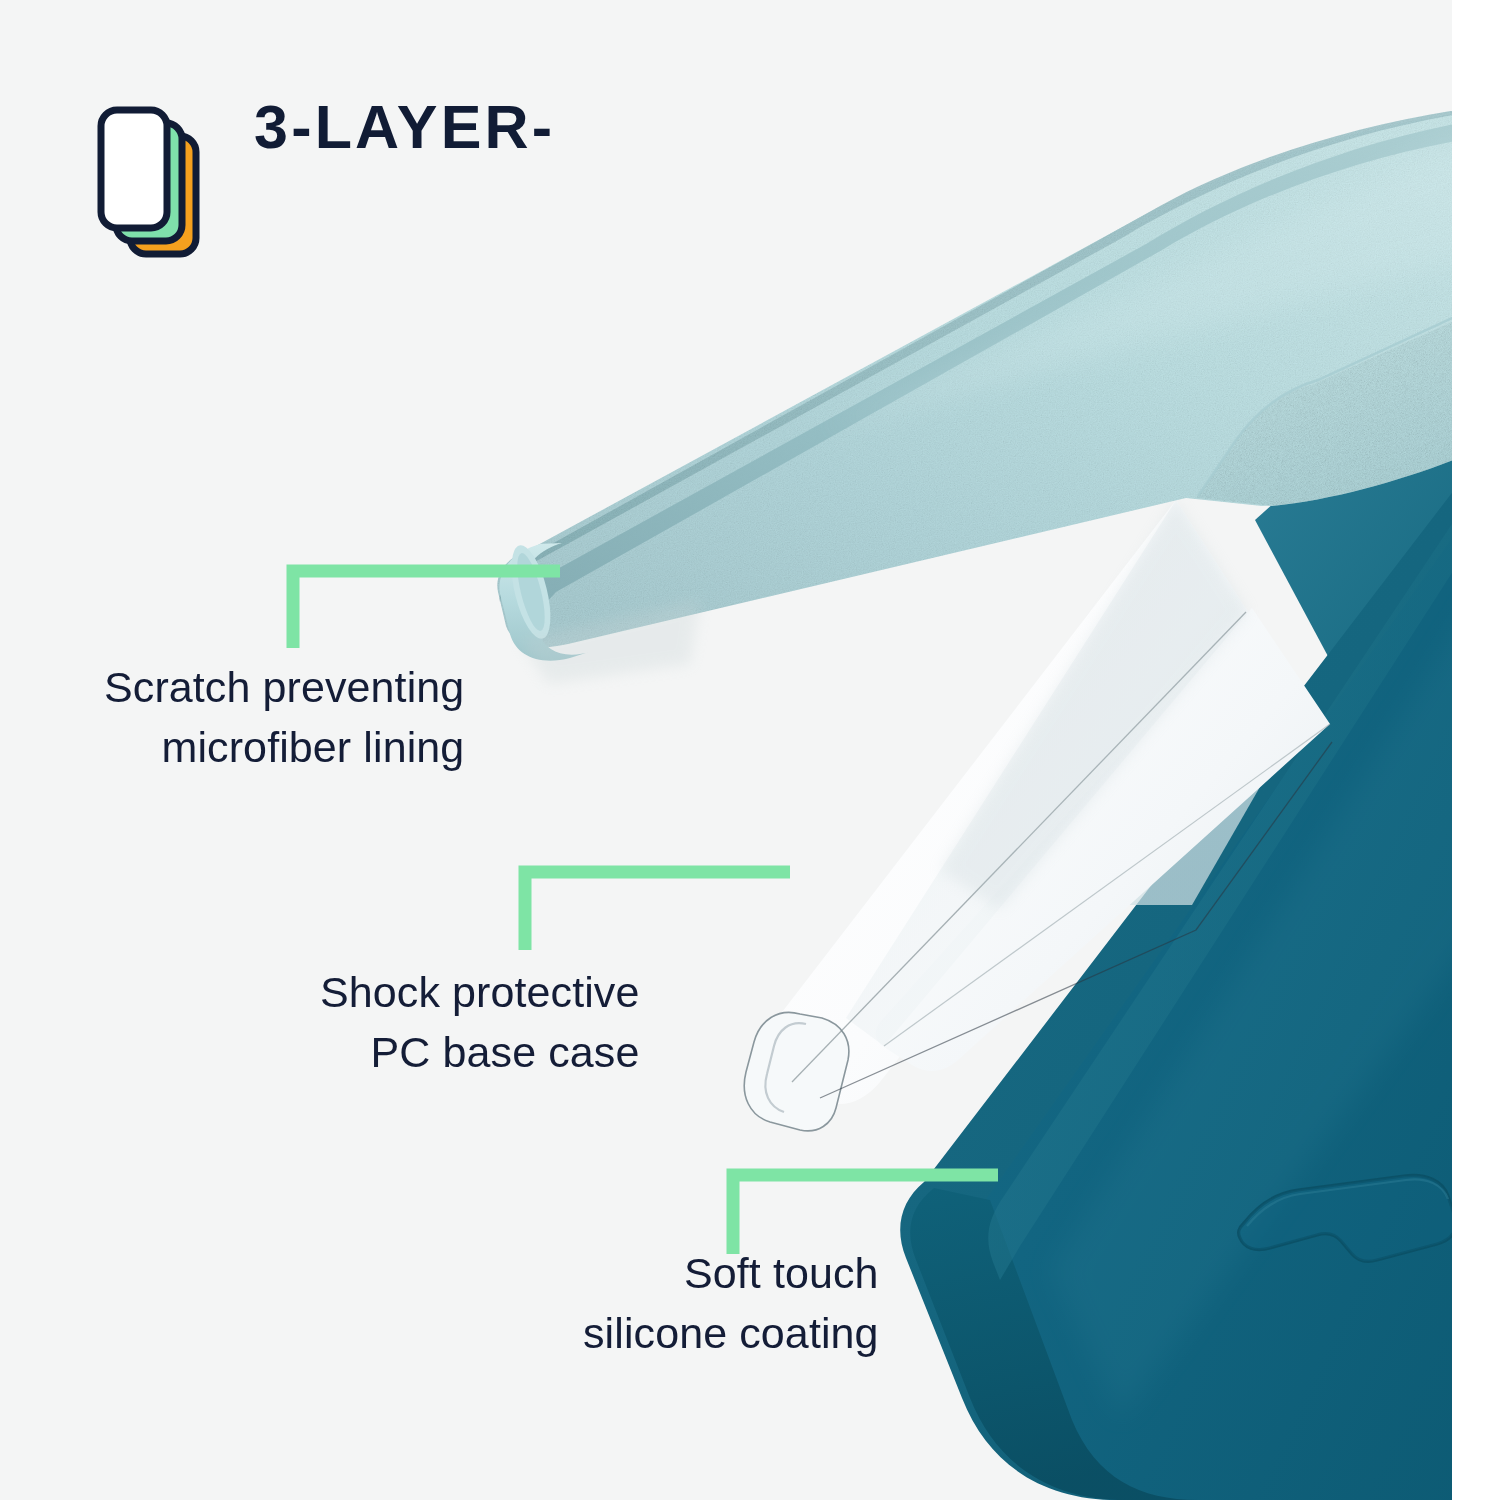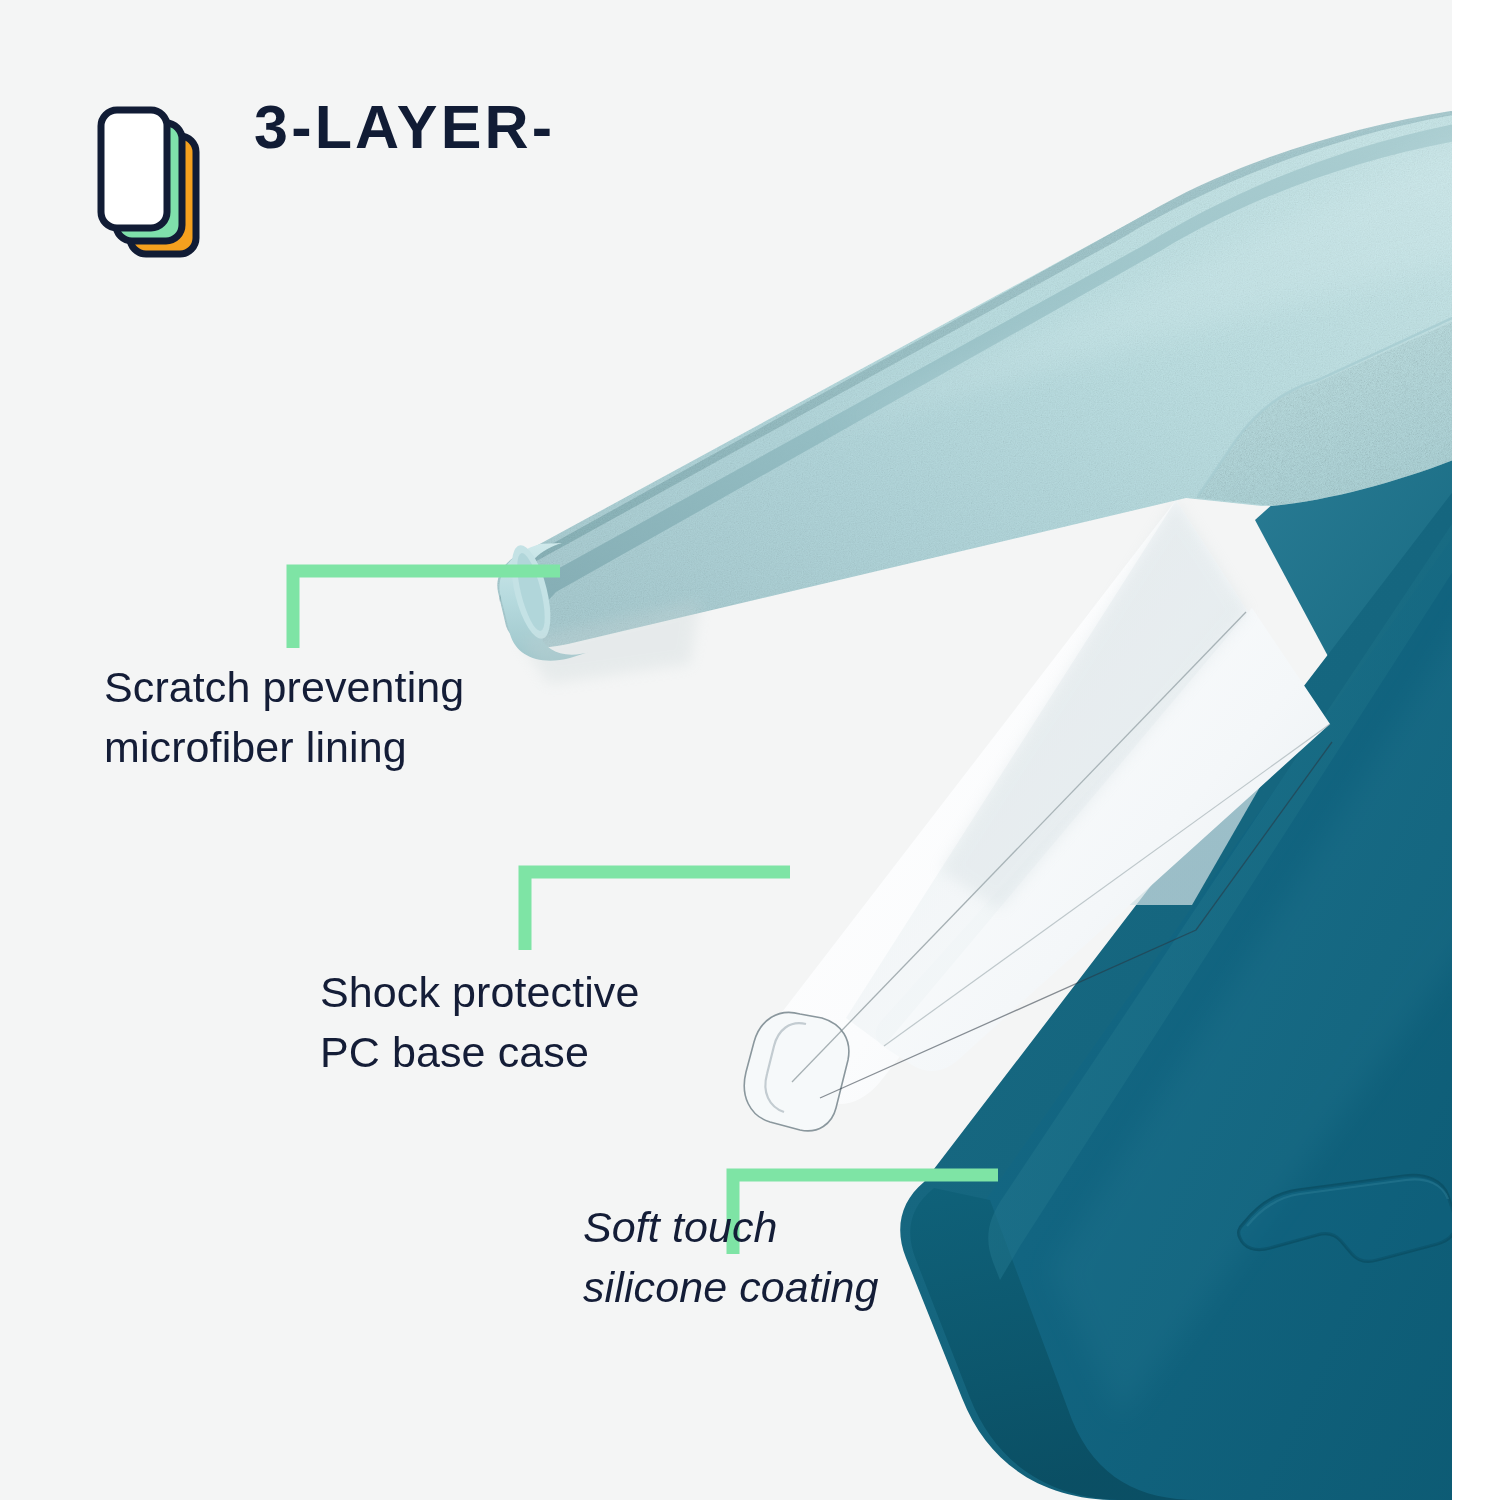--- a/index.html
+++ b/index.html
@@ -7,20 +7,21 @@
     padding: 0;
     background: #ffffff;
   }
   #page {
     position: relative;
     width: 1452px;
     height: 1500px;
     background: #f4f5f5;
     overflow: hidden;
     font-family: "Liberation Sans", sans-serif;
+    text-align: right;
   }
 
   
   #product-art {
     position: absolute;
     inset: 0;
     width: 1500px;
     height: 1500px;
   }
 
@@ -59,21 +60,21 @@
     color: #141d37;
     font-family: "Liberation Sans", sans-serif;
     font-size: 43px;
     line-height: 60px;
     font-weight: 400;
     letter-spacing: 0.1px;
     white-space: pre-line;
   }
   #callout-1 { left: 104px; top: 657px; }
   #callout-2 { left: 320px; top: 962px; }
-  #callout-3 { left: 583px; top: 1197px; font-style: italic; }
+  #callout-3 { left: 583px; top: 1243px; }
 
   
   #leaders {
     position: absolute;
     inset: 0;
     width: 1500px;
     height: 1500px;
     pointer-events: none;
   }
 </style>

